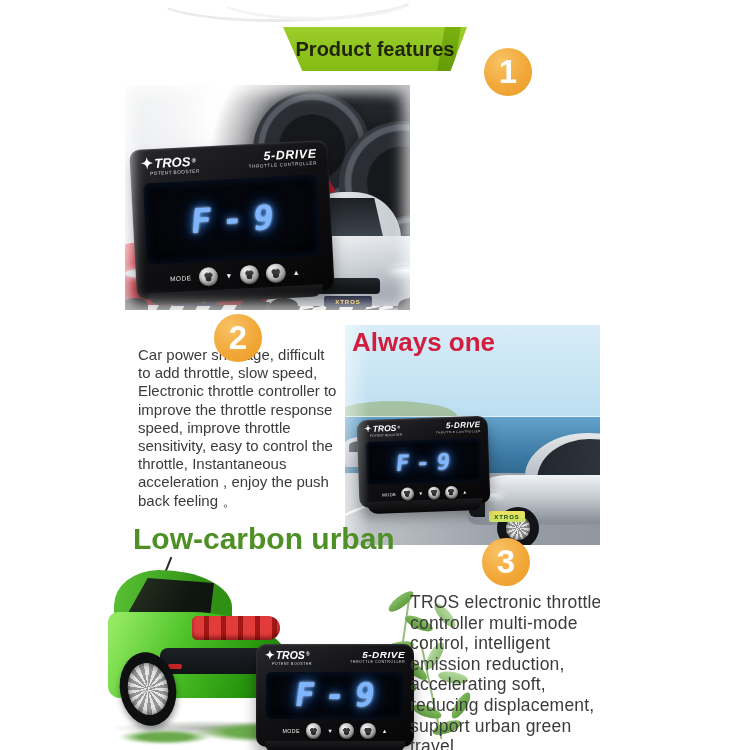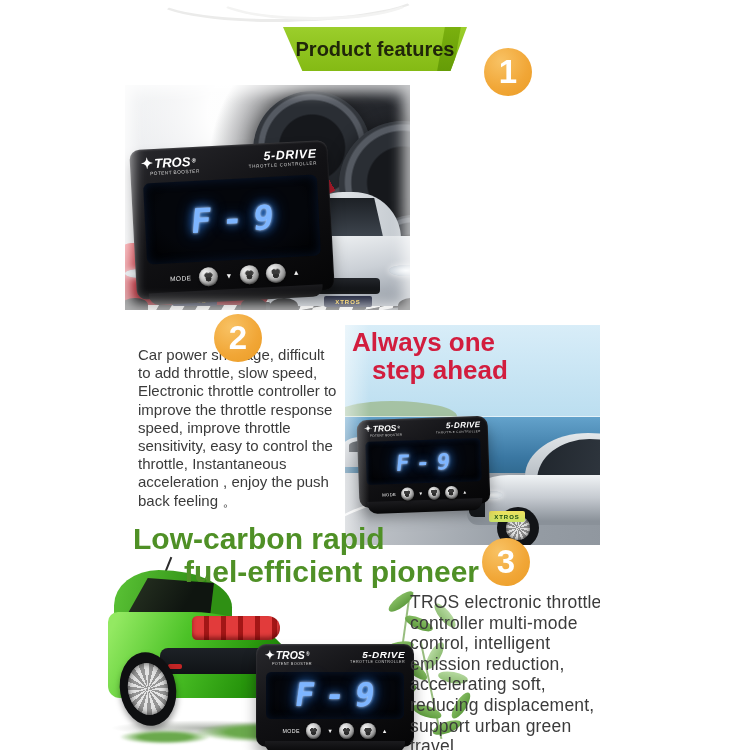--- a/index.html
+++ b/index.html
@@ -346,25 +346,23 @@
         <span class="dev-btn"></span>
         <span class="dev-btn"></span>
         <span class="tri">▲</span>
       </div>
     </div>
     <div class="photo2-fade"></div>
   </div>
 
   <div class="sec-title title2">
     <div>Always one</div>
-    <div class="ind">step ahead</div>
-  </div>
-
-  <div class="title-green" style="left:133px;top:524px">Low-carbon rapid</div>
-  <div class="title-green" style="left:184px;top:557px">fuel-efficient pioneer</div>
+  </div>
+
+  <div class="title-green" style="left:133px;top:524px">Low-carbon urban</div>
 
   <div class="badge" style="left:482px;top:538px">
     <span>3</span>
   </div>
 
   <div class="stem" style="left:400px;top:600px;height:112px;transform:rotate(8deg)"></div>
   <div class="stem" style="left:430px;top:640px;height:100px;transform:rotate(-12deg)"></div>
   <div class="leaf" style="left:386px;top:596px;transform:rotate(-38deg)"></div>
   <div class="leaf" style="left:404px;top:618px;transform:rotate(24deg)"></div>
   <div class="leaf" style="left:384px;top:642px;transform:rotate(-12deg)"></div>

